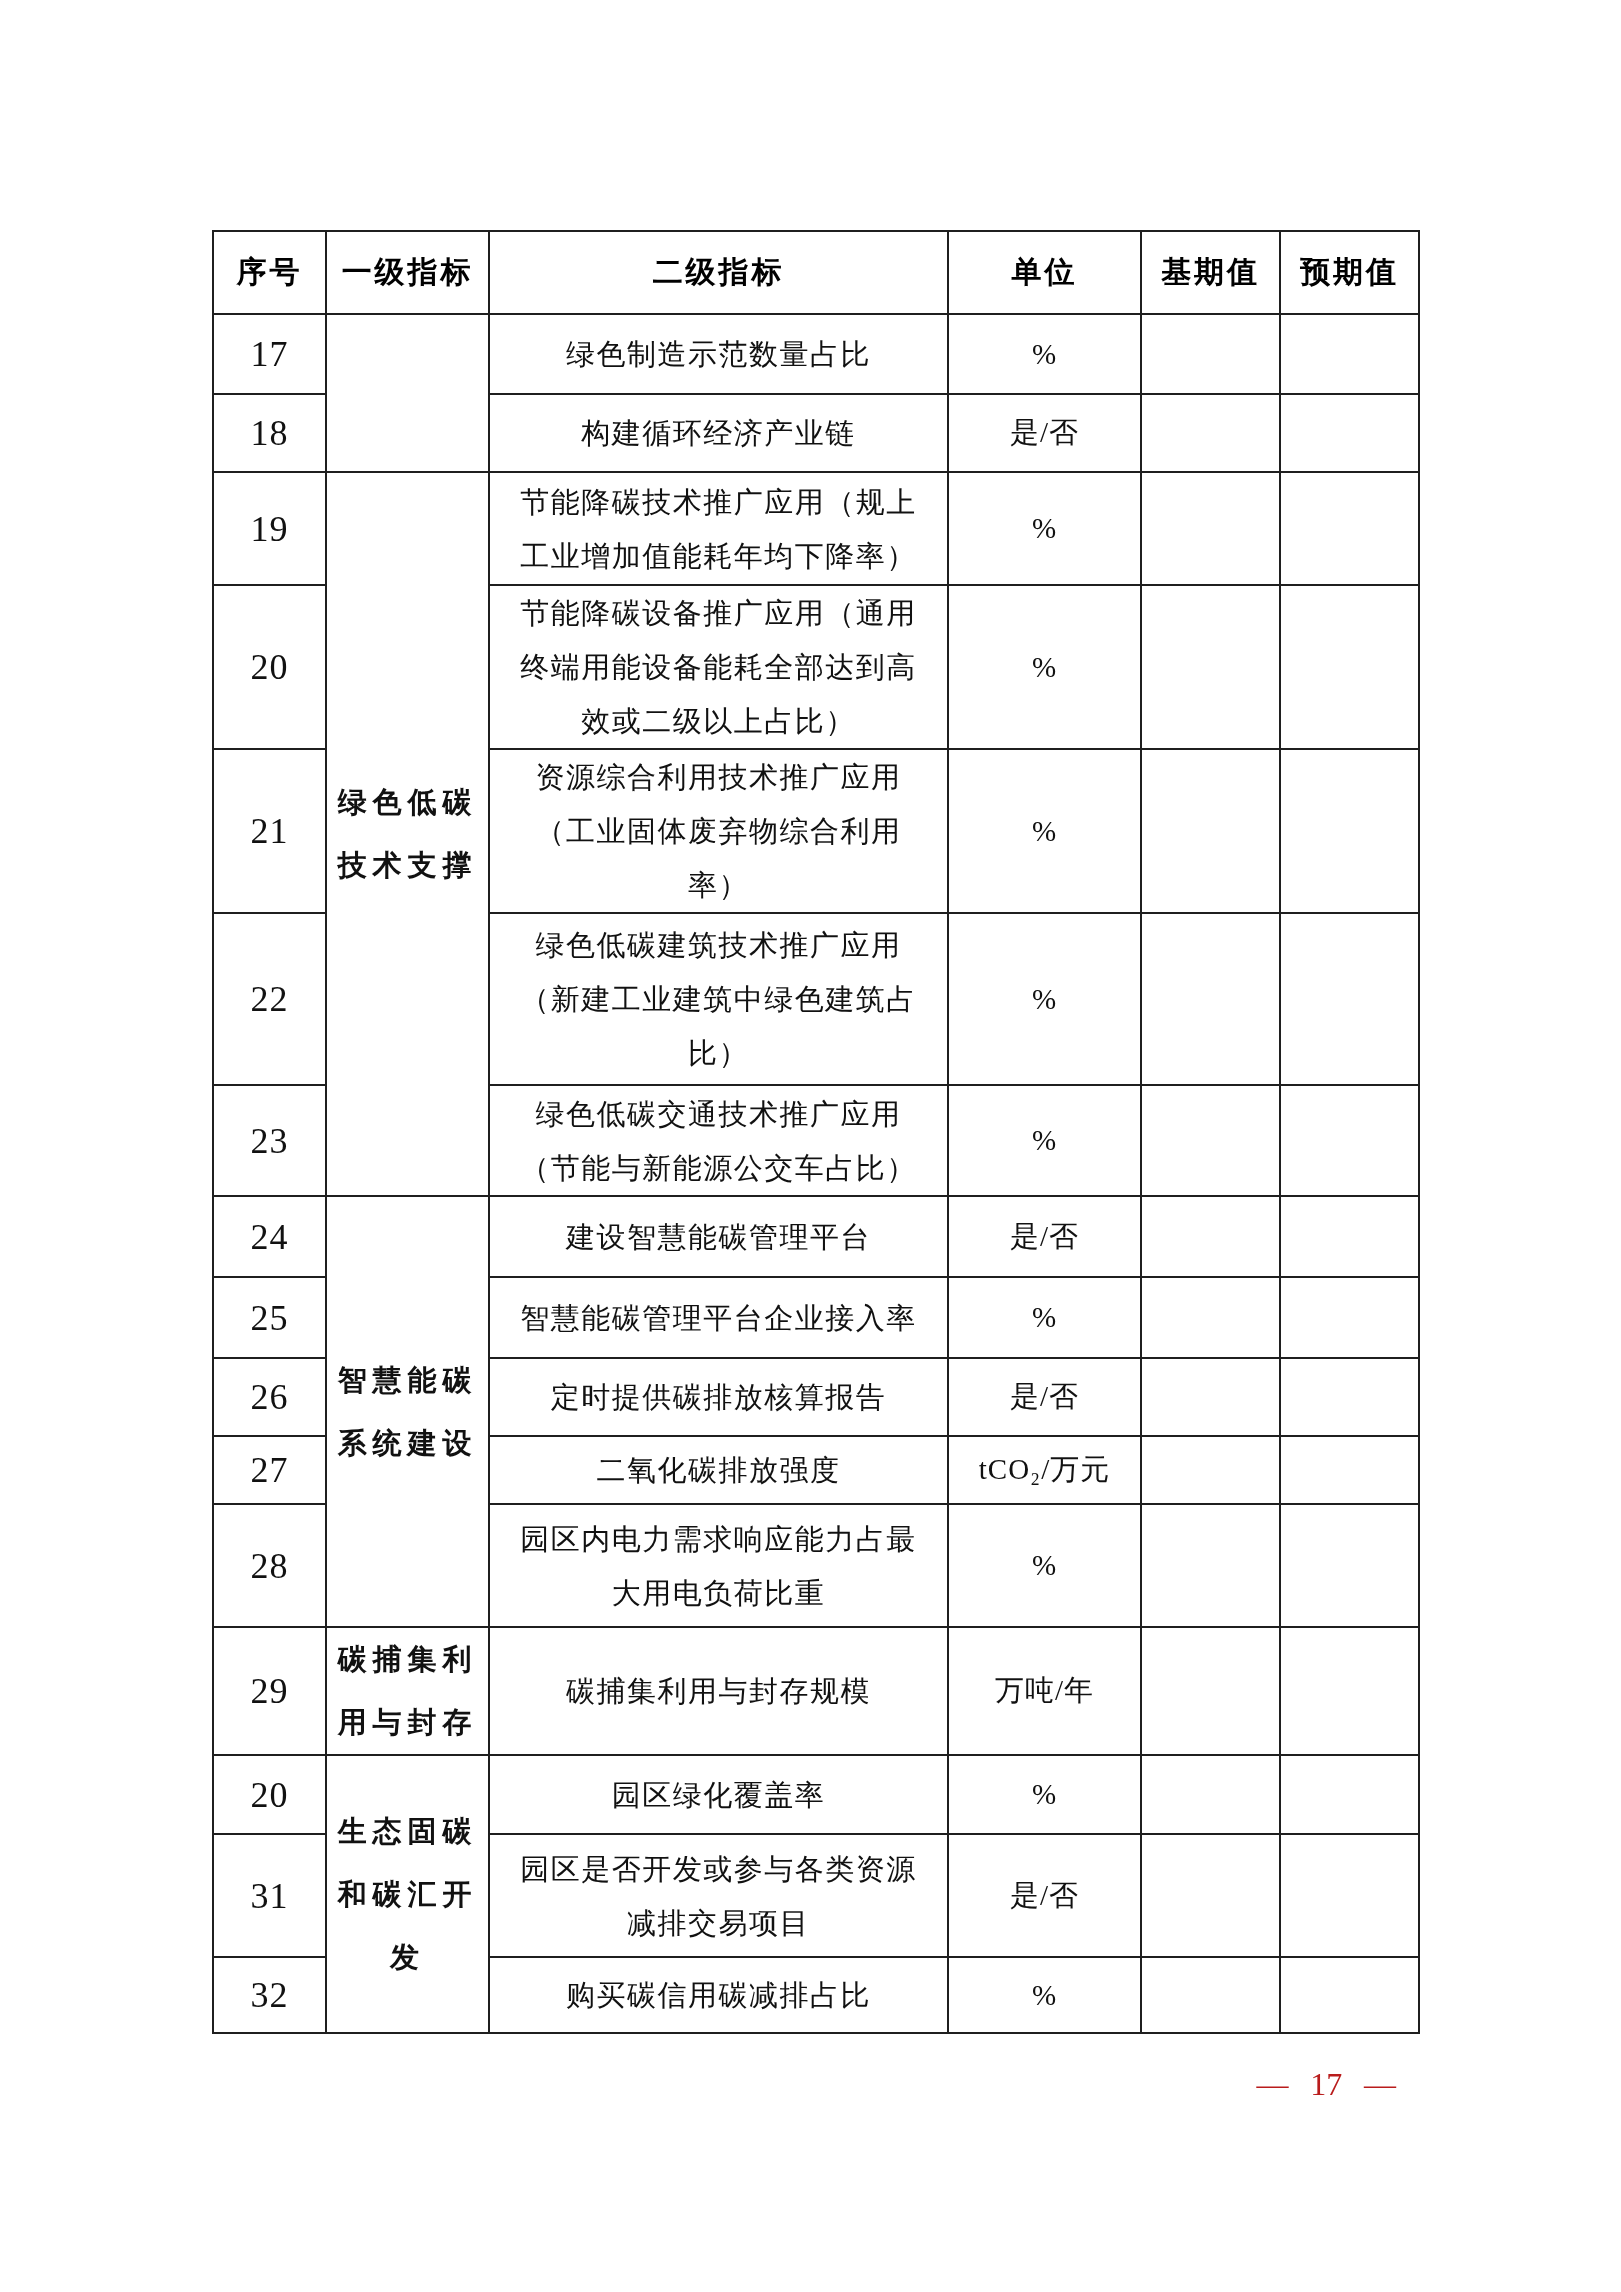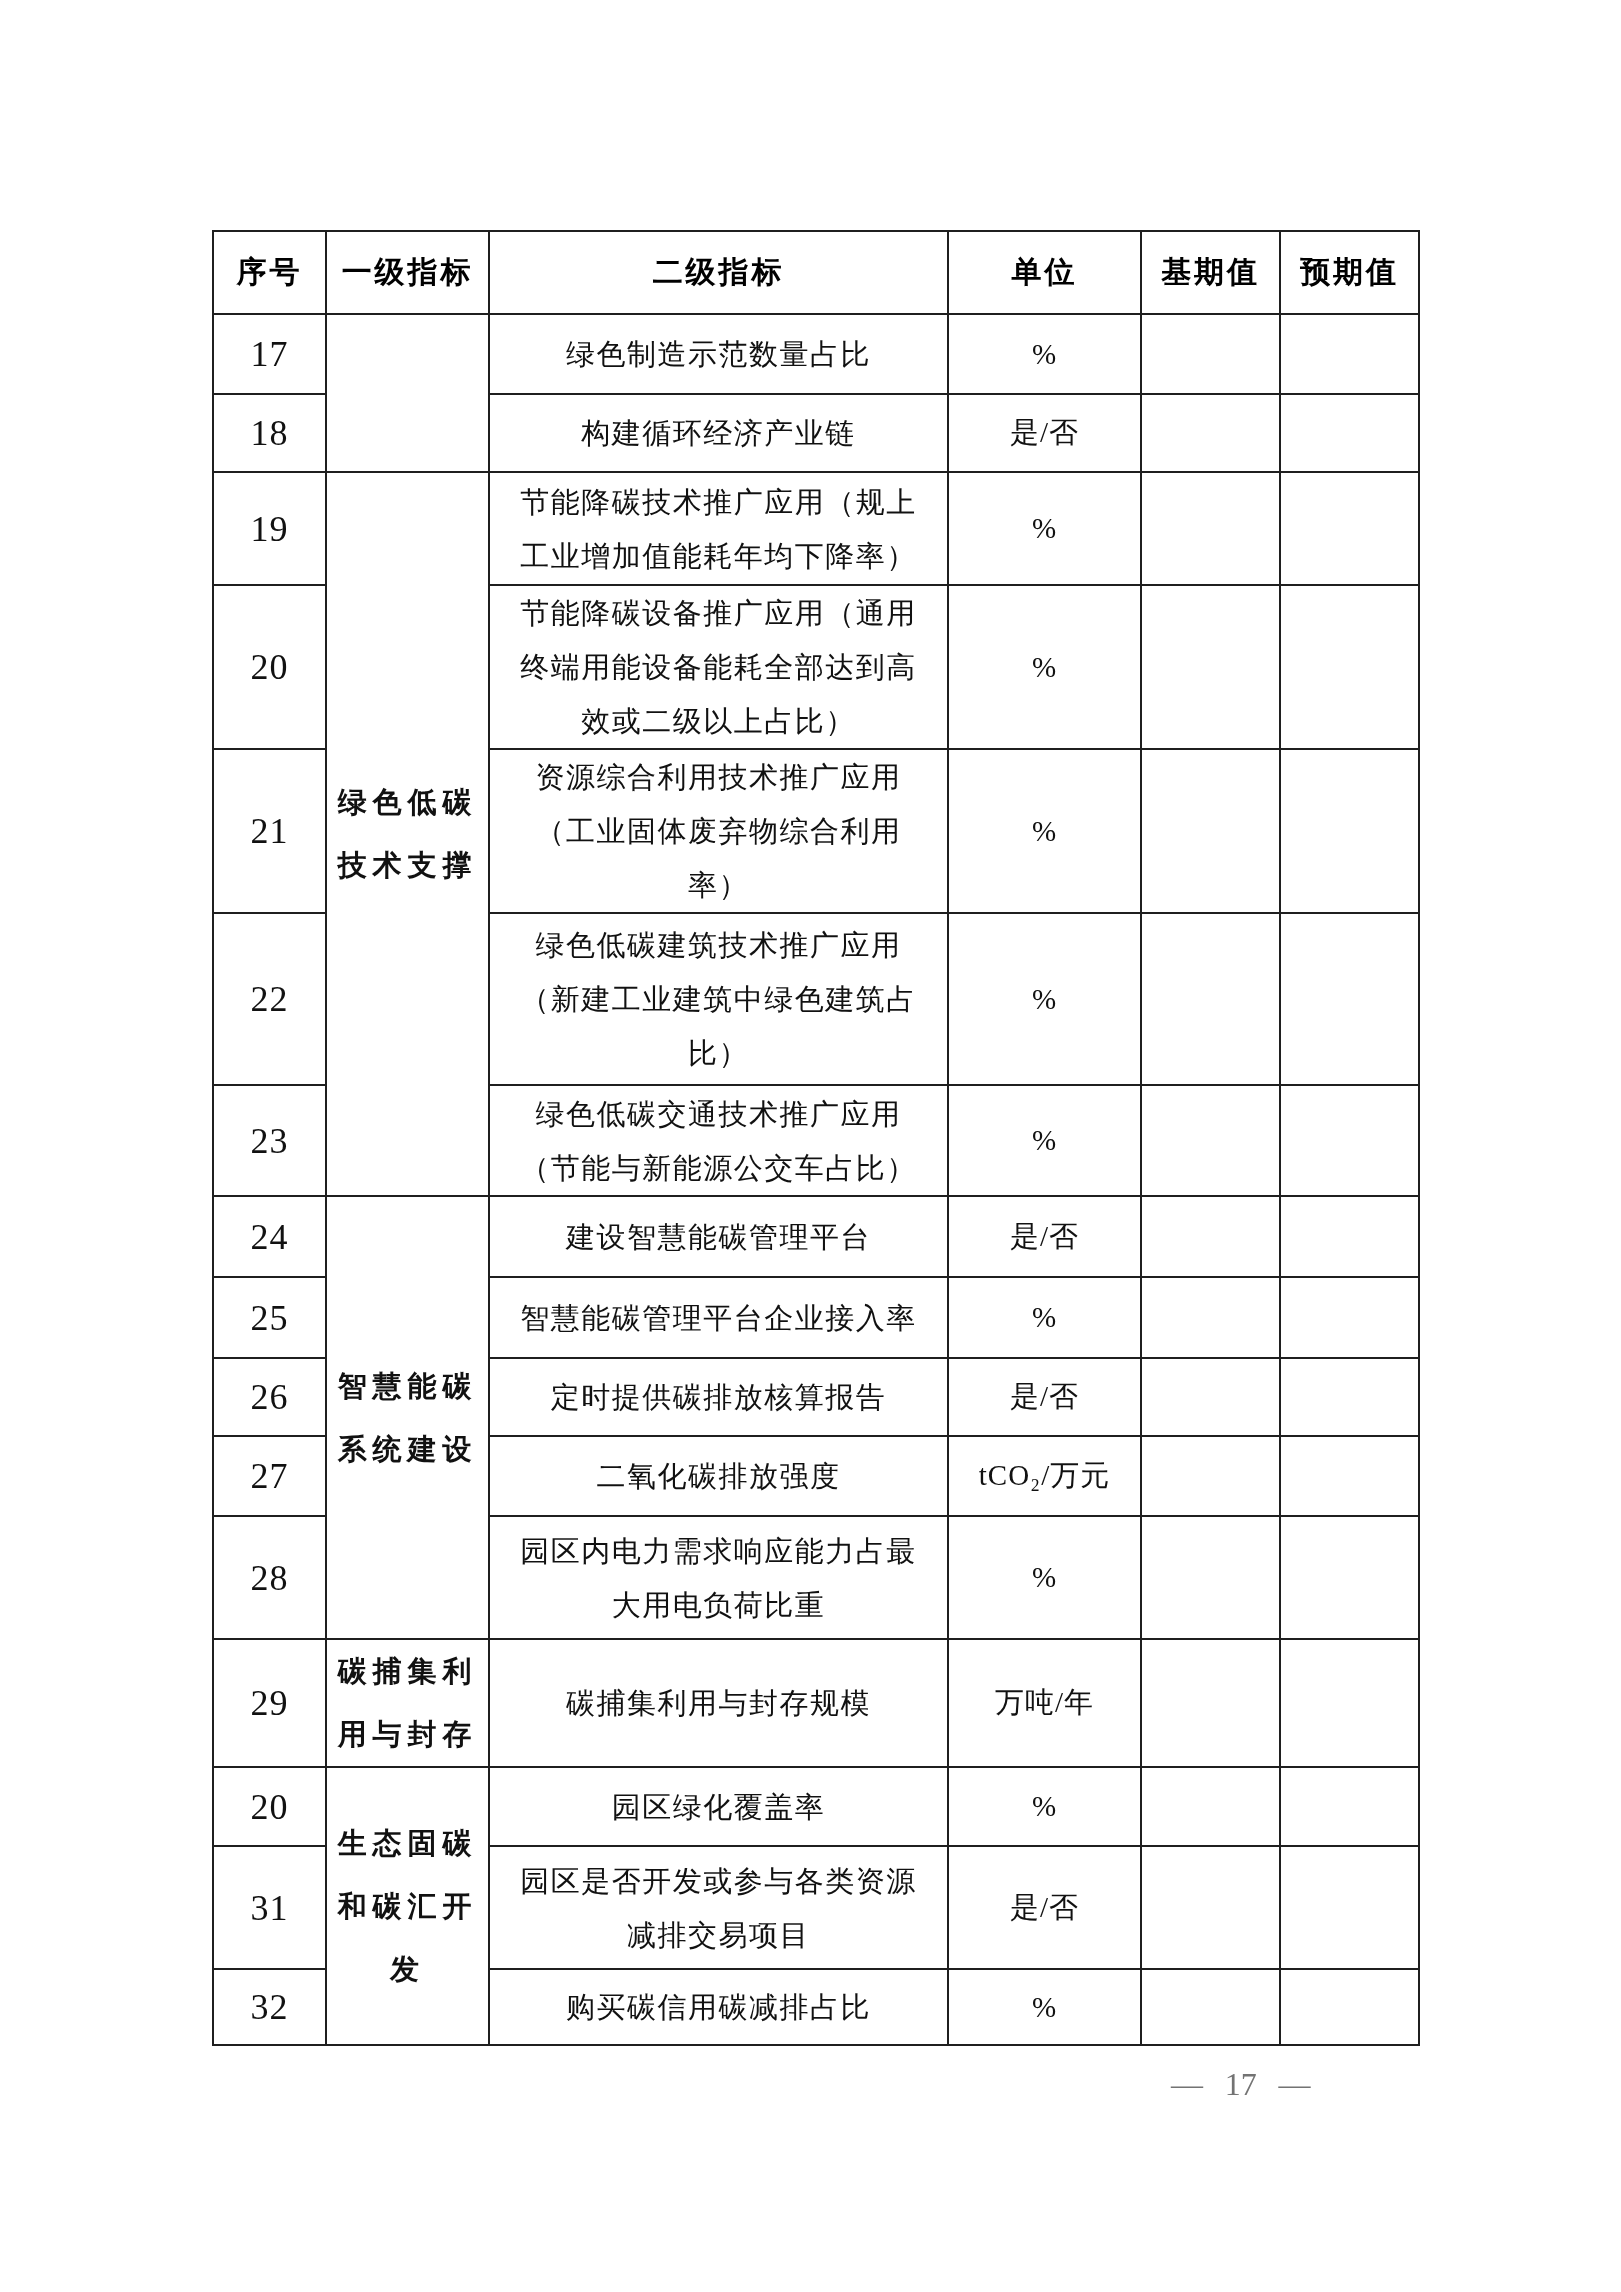--- a/index.html
+++ b/index.html
@@ -63,24 +63,24 @@
     letter-spacing: 1px;
   }
   td.value-cell {
     font-size: 29px;
   }
   .page-number {
     position: absolute;
     left: 1171px;
     top: 2066px;
     width: 225px;
-    text-align: left;
+    text-align: right;
     font-size: 32px;
     word-spacing: 13.7px;
-    color: #737373;
+    color: #b91c1c;
   }
 </style>
 </head>
 <body>
 
 <div class="page">
 
   <table class="indicator-table">
     <colgroup>
       <col style="width:113px">
@@ -187,21 +187,21 @@
     </tr>
 
     <tr style="height:78px">
       <td class="no-cell">26</td>
       <td class="secondary-cell">定时提供碳排放核算报告</td>
       <td class="unit-cell">是/否</td>
       <td class="value-cell"></td>
       <td class="value-cell"></td>
     </tr>
 
-    <tr style="height:80px">
+    <tr style="height:68px">
       <td class="no-cell">27</td>
       <td class="secondary-cell">二氧化碳排放强度</td>
       <td class="unit-cell">tCO₂/万元</td>
       <td class="value-cell"></td>
       <td class="value-cell"></td>
     </tr>
 
     <tr style="height:123px">
       <td class="no-cell">28</td>
       <td class="secondary-cell">园区内电力需求响应能力占最

